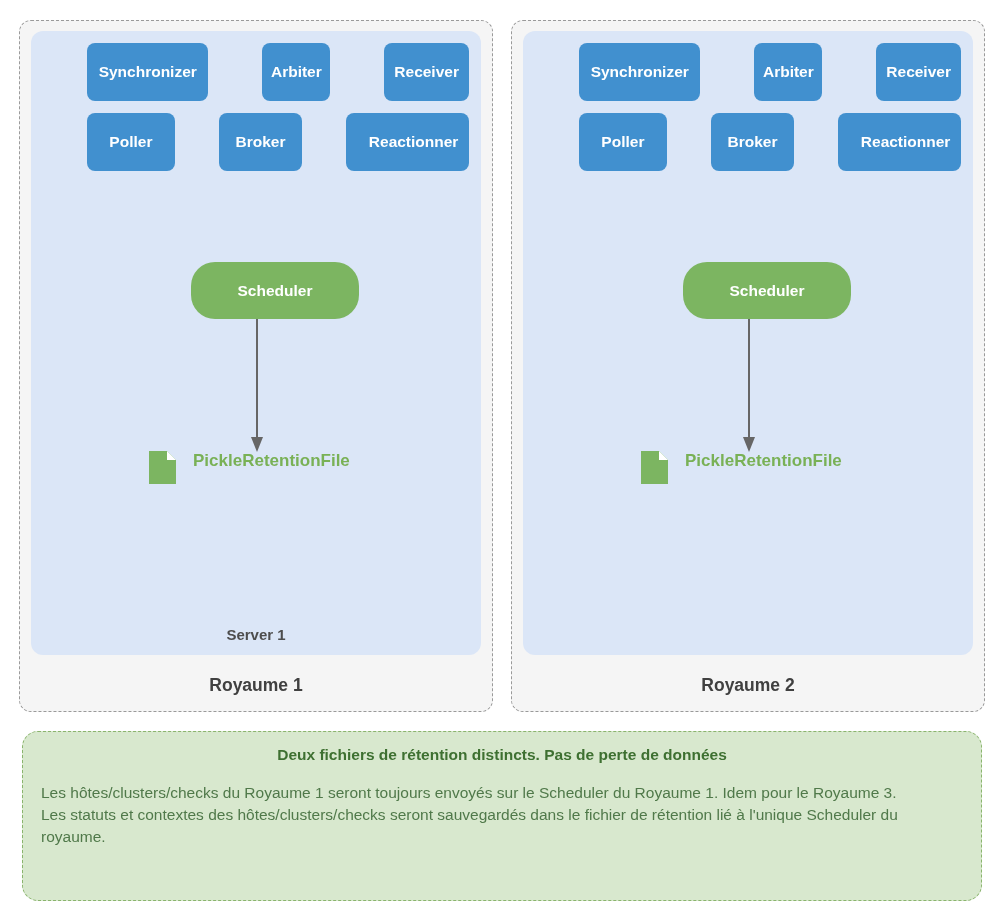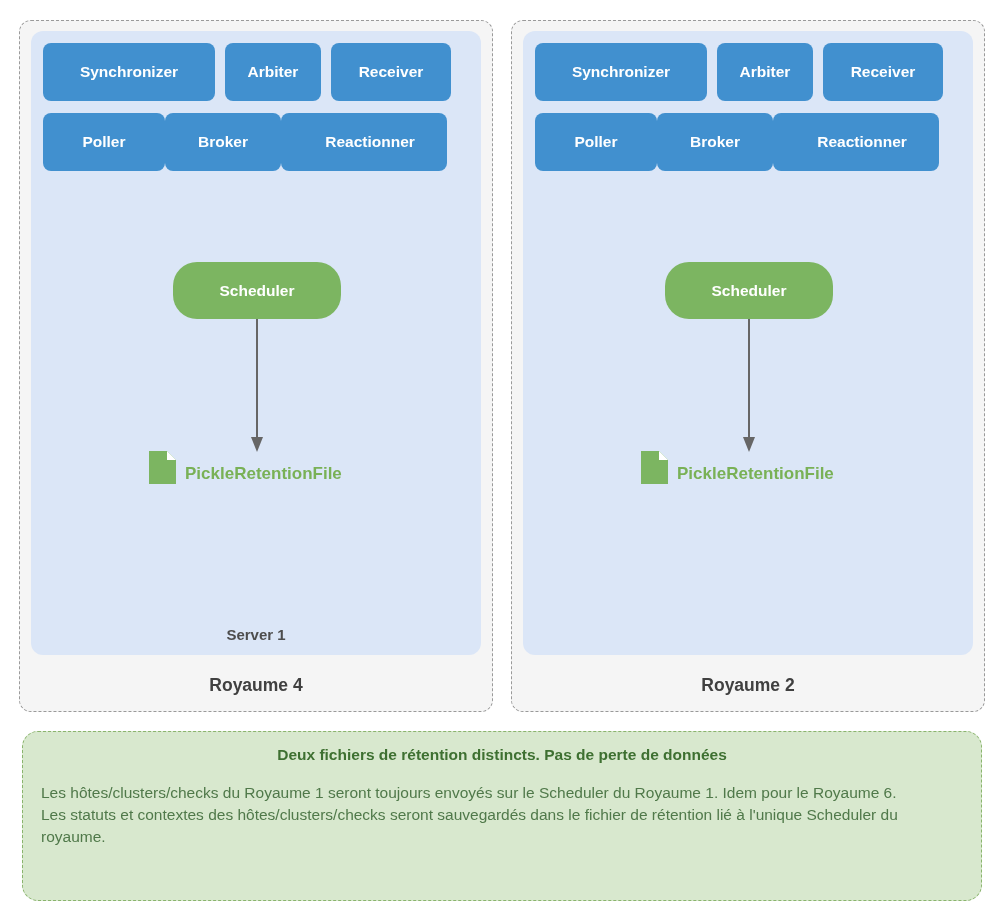--- a/index.html
+++ b/index.html
@@ -37,51 +37,51 @@
   .row1 { top: 12px; gap: 10px; }
   .row2 { top: 82px; }
 
   .daemon {
     height: 58px;
     background: #4190cf;
     border-radius: 8px;
     color: #ffffff;
     font-weight: bold;
     font-size: 15.5px;
-    display: flex; align-items: center; justify-content: center;
+    display: flex; align-items: center; justify-content: center; margin-left: 44px;
   }
   .d-sync { width: 172px; }
   .d-arb  { width: 96px; }
   .d-rec  { width: 120px; }
   .d-pol  { width: 122px; }
   .d-bro  { width: 116px; }
   .d-rea  { width: 166px; padding-left: 12px; }
 
   .scheduler {
     position: absolute;
-    left: 142px; top: 231px;
+    left: 160px; top: 231px;
     width: 168px; height: 57px;
     background: #7cb561;
     border-radius: 24px;
     color: #ffffff;
     font-weight: bold;
     font-size: 15.5px;
     display: flex; align-items: center; justify-content: center;
   }
 
   .arrow-svg {
     position: absolute;
     left: 219px; top: 288px;
     width: 14px; height: 134px;
   }
 
   .file-row {
     position: absolute;
     left: 118px; top: 420px;
-    display: flex; align-items: flex-end; gap: 9px;
+    display: flex; align-items: flex-start; gap: 17px;
   }
   .file-icon-svg { width: 27px; height: 33px; display: block; }
   .file-label {
     color: #79b156;
     font-weight: bold;
     font-size: 17px;
   }
 
   .server-label {
     position: absolute;
@@ -151,21 +151,21 @@
     <div class="file-row">
       <svg class="file-icon-svg" viewBox="0 0 27 33">
         <path d="M0 0 H18 L27 9 V33 H0 Z" fill="#7cb561"></path>
         <path d="M18 0 L27 9 H18 Z" fill="#ffffff"></path>
       </svg>
       <span class="file-label">PickleRetentionFile</span>
     </div>
 
     <div class="server-label">Server 1</div>
   </div>
-  <div class="realm-label">Royaume 4</div>
+  <div class="realm-label">Royaume 1</div>
 </div>
 
 <div class="realm-panel right">
   <div class="server-box">
 
     <div class="daemon-row row1">
       <div class="daemon d-sync">Synchronizer</div>
       <div class="daemon d-arb">Arbiter</div>
       <div class="daemon d-rec">Receiver</div>
     </div>
@@ -190,16 +190,16 @@
       <span class="file-label">PickleRetentionFile</span>
     </div>
 
   </div>
   <div class="realm-label">Royaume 2</div>
 </div>
 
 <div class="note-box">
   <div class="note-title">Deux fichiers de rétention distincts. Pas de perte de données</div>
   <div class="note-body">
-    <div>Les hôtes/clusters/checks du Royaume 1 seront toujours envoyés sur le Scheduler du Royaume 1. Idem pour le Royaume 6.</div>
+    <div>Les hôtes/clusters/checks du Royaume 1 seront toujours envoyés sur le Scheduler du Royaume 1. Idem pour le Royaume 3.</div>
     <div>Les statuts et contextes des hôtes/clusters/checks seront sauvegardés dans le fichier de rétention lié à l'unique Scheduler du royaume.</div>
   </div>
 </div>
 
 </body></html>

